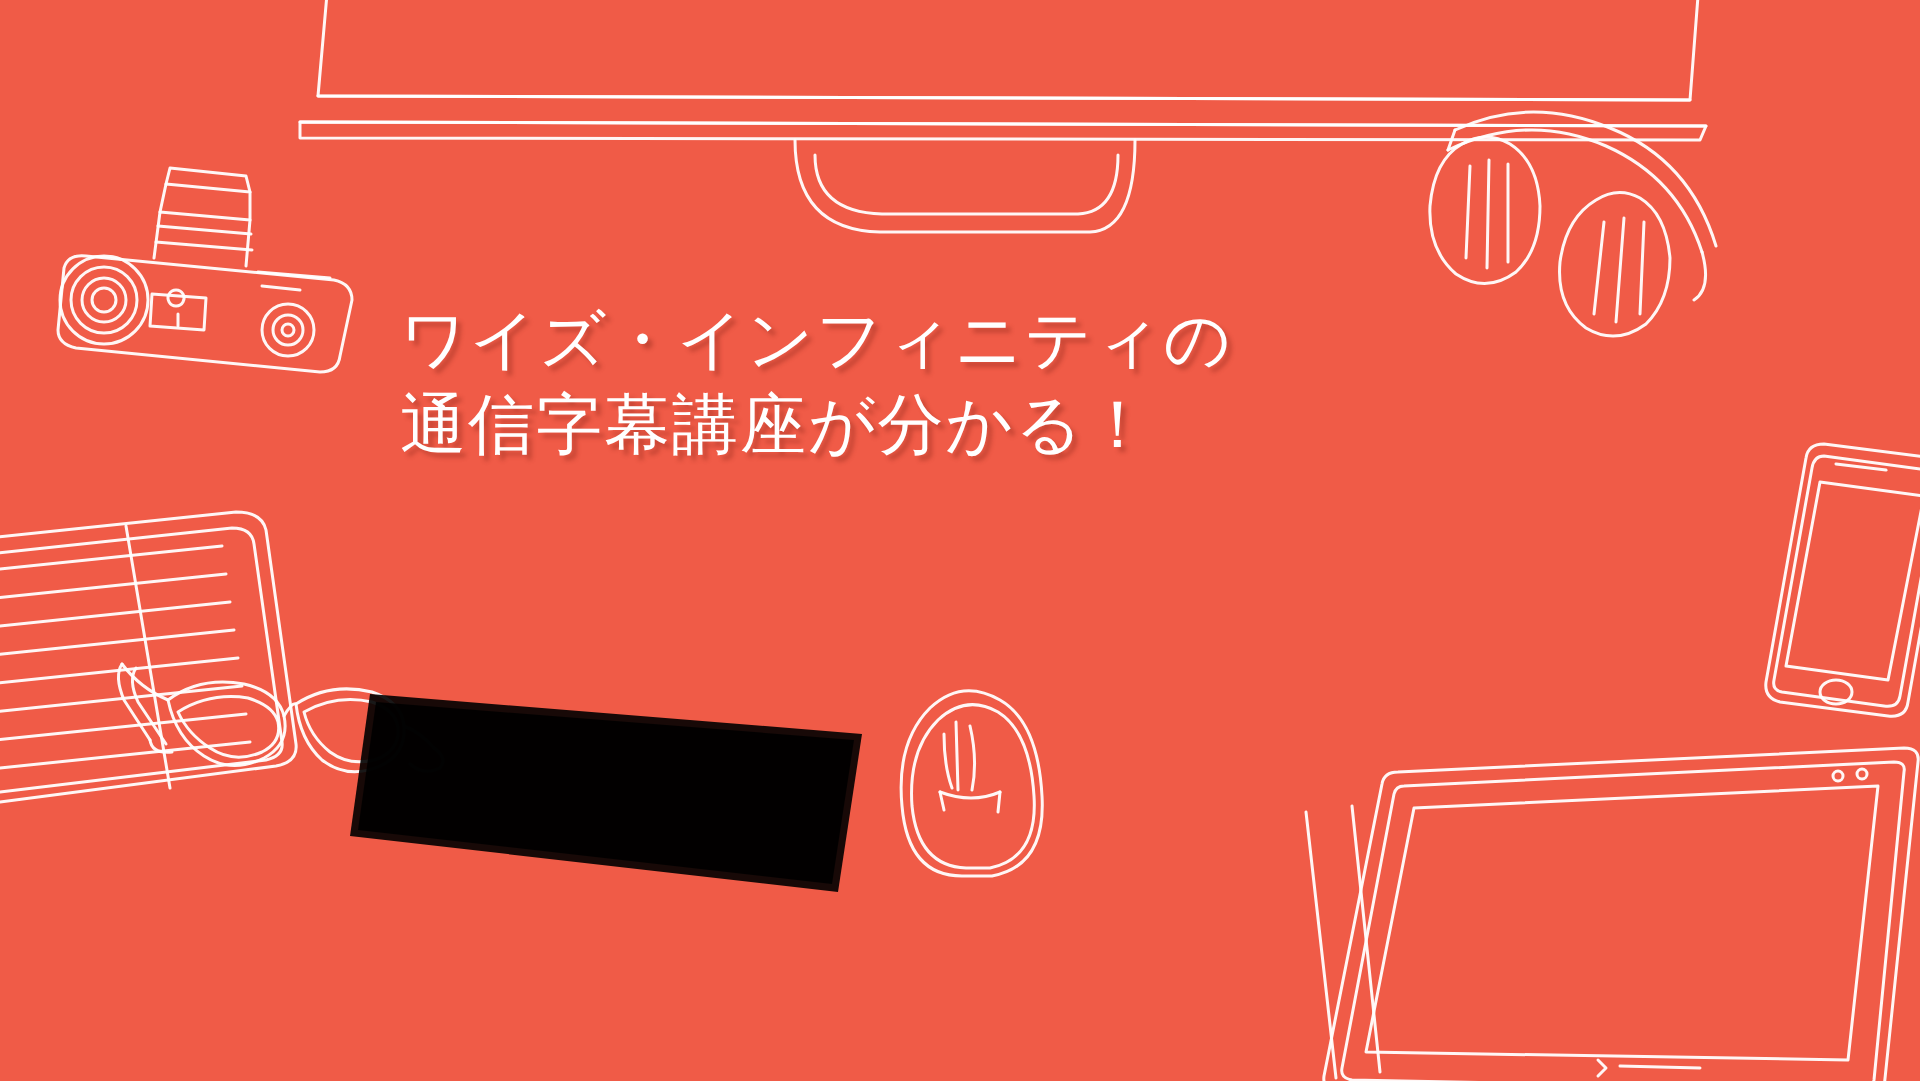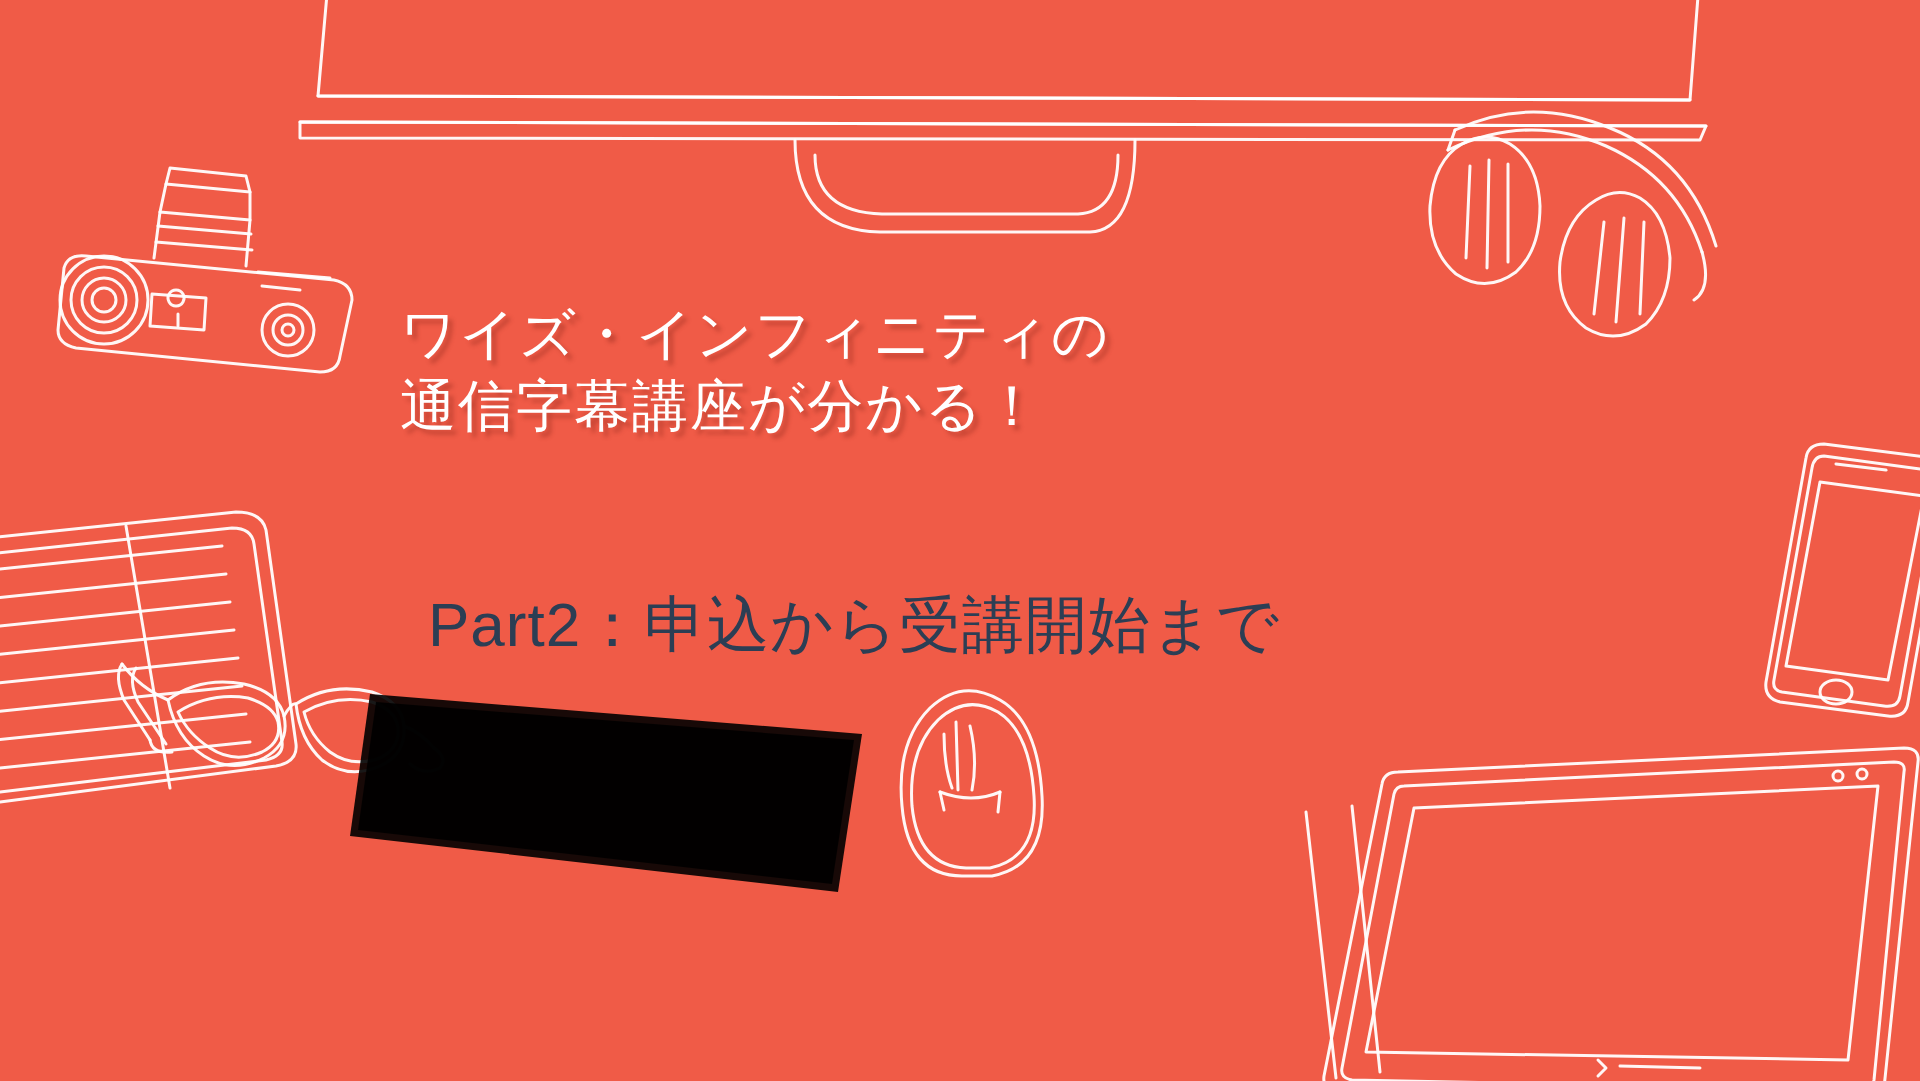--- a/index.html
+++ b/index.html
@@ -50,21 +50,21 @@
   }
   .title-block {
     position: absolute;
     left: 400px;
     top: 300px;
     width: 1120px;
   }
   .title-line {
     color: #ffffff;
     font-family: "DejaVu Serif", "Liberation Serif", serif;
-    font-size: 56px;
+    font-size: 66px;
     font-weight: 400;
     line-height: 1.22;
     letter-spacing: 2px;
     white-space: nowrap;
     text-shadow: 5px 5px 4px rgba(150, 45, 30, .45);
   }
   .title-line.l2 {
     margin-top: 4px;
     margin-left: 0;
   }
@@ -279,17 +279,16 @@
     </svg>
   </div>
 
   <div class="text-layer">
 
     <div class="title-block">
       <div class="title-line l1">ワイズ・インフィニティの</div>
       <div class="title-line l2">通信字幕講座が分かる！</div>
     </div>
 
-    <div class="subtitle">Part2：申込から受講開始まで</div>
 
   </div>
 
 </div>
 
 </body></html>

